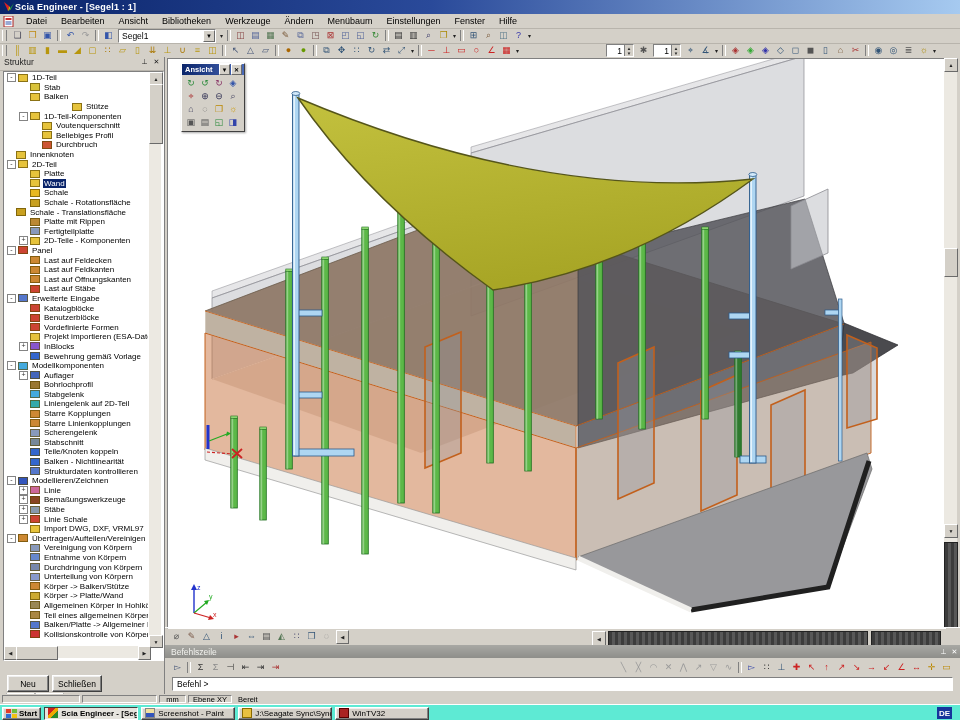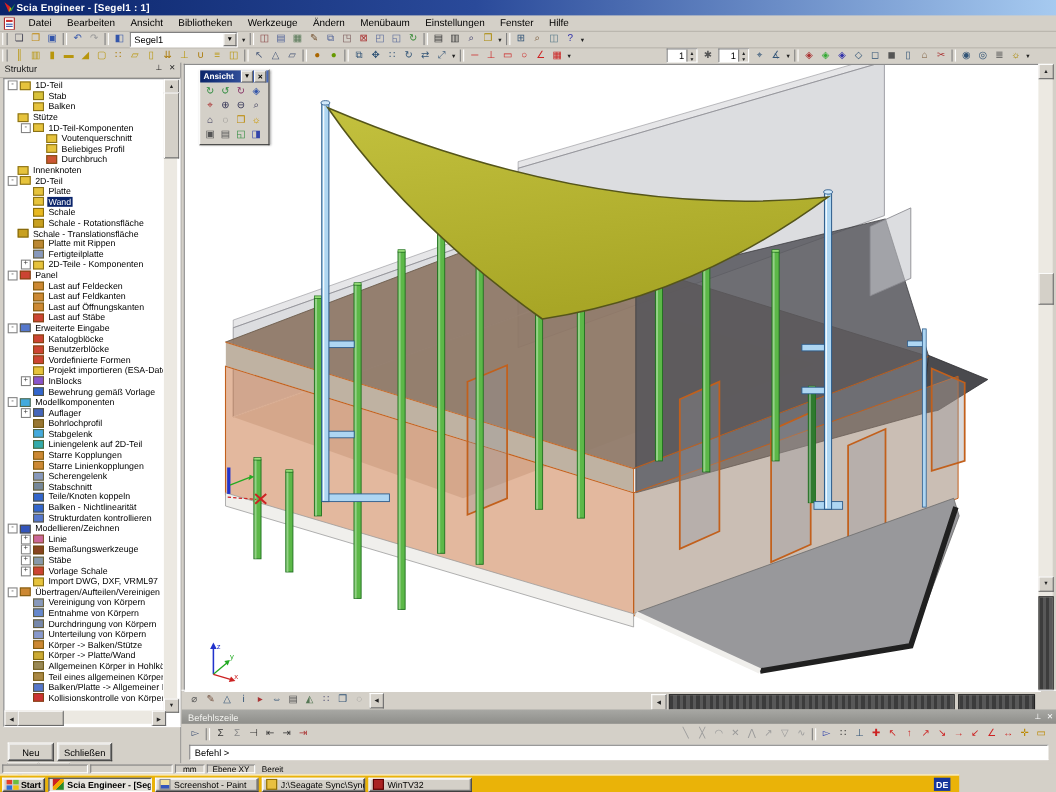--- a/index.html
+++ b/index.html
@@ -77,21 +77,21 @@
   #cmdtitle .pbtn{width:11px;height:10px;display:flex;align-items:center;justify-content:center;color:#fff;font-size:7px;}
   #cmdicons{position:absolute;left:0;top:13px;width:795px;height:19px;display:flex;align-items:center;padding-left:5px;box-sizing:border-box;}
   #snapicons{position:absolute;right:6px;top:13px;height:19px;display:flex;align-items:center;}
   #cmdprompt{position:absolute;left:7px;top:32px;width:781px;height:14px;background:#fff;
     border:1px solid;border-color:#808080 #fff #fff #808080;font-size:8.5px;display:flex;align-items:center;padding-left:4px;box-sizing:border-box;}
   
   #statusbar{position:absolute;left:0;top:694px;width:960px;height:10px;background:#d4d0c8;display:flex;align-items:center;}
   .sseg{height:8px;border:1px solid;border-color:#808080 #fff #fff #808080;margin-left:2px;
         font-size:7.5px;display:flex;align-items:center;padding:0 3px;box-sizing:border-box;}
   
-  #taskbar{position:absolute;left:0;top:704px;width:872px;height:16px;background:#eab308;border-top:1px solid #fff;display:flex;align-items:center;}
+  #taskbar{position:absolute;left:0;top:704px;width:960px;height:16px;background:#5eead4;border-top:1px solid #fff;display:flex;align-items:center;}
   .task{height:13px;margin-left:3px;background:#d4d0c8;border:1px solid;border-color:#fff #404040 #404040 #fff;
         box-shadow:inset -1px -1px 0 #808080, inset 1px 1px 0 #eee;
         display:flex;align-items:center;font-size:8px;padding:0 3px;box-sizing:border-box;overflow:hidden;white-space:nowrap;}
   .task.active{border-color:#404040 #fff #fff #404040;box-shadow:none;background:#e6e4de;font-weight:bold;}
   .ticon{width:10px;height:10px;margin-right:3px;flex:0 0 auto;}
   .ic-scia{background:linear-gradient(135deg,#cc2222 35%,#f0a800 35% 62%,#2a8a2a 62%);}
   .ic-paint{background:linear-gradient(180deg,#f0e0a0 55%,#3355bb 55%);border:1px solid #888;box-sizing:border-box;}
   .ic-folder{background:#e8c040;border:1px solid #8a6a00;box-sizing:border-box;}
   .ic-wintv{background:#aa2222;border:1px solid #550000;box-sizing:border-box;}
   #tray-lang{margin-left:auto;margin-right:8px;width:15px;height:12px;background:#16369c;color:#fff;
@@ -425,21 +425,21 @@
           <div class="trow" style="padding-left: 14px;">
             <span class="tspc"></span>
             <span class="tico" style="background: rgb(216, 194, 58);"></span>
             <span class="tlab">Stab</span>
           </div>
           <div class="trow" style="padding-left: 14px;">
             <span class="tspc"></span>
             <span class="tico" style="background: rgb(230, 195, 60);"></span>
             <span class="tlab">Balken</span>
           </div>
-          <div class="trow" style="">
+          <div class="trow" style="padding-left: 14px; margin-left: 42px;">
             <span class="tspc"></span>
             <span class="tico" style="background: rgb(230, 195, 60);"></span>
             <span class="tlab">Stütze</span>
           </div>
           <div class="trow" style="padding-left: 14px;">
             <span class="texp">-</span>
             <span class="tico" style="background: rgb(230, 195, 60);"></span>
             <span class="tlab">1D-Teil-Komponenten</span>
           </div>
           <div class="trow" style="padding-left: 26px;">
@@ -643,21 +643,21 @@
             <span class="tlab">Bemaßungswerkzeuge</span>
           </div>
           <div class="trow" style="padding-left: 14px;">
             <span class="texp">+</span>
             <span class="tico" style="background: rgb(136, 153, 170);"></span>
             <span class="tlab">Stäbe</span>
           </div>
           <div class="trow" style="padding-left: 14px;">
             <span class="texp">+</span>
             <span class="tico" style="background: rgb(204, 68, 51);"></span>
-            <span class="tlab">Vorlage Schale</span>
+            <span class="tlab">Linie Schale</span>
           </div>
           <div class="trow" style="padding-left: 14px;">
             <span class="tspc"></span>
             <span class="tico" style="background: rgb(230, 195, 60);"></span>
             <span class="tlab">Import DWG, DXF, VRML97</span>
           </div>
           <div class="trow" style="padding-left: 2px;">
             <span class="texp">-</span>
             <span class="tico" style="background: rgb(204, 136, 51);"></span>
             <span class="tlab">Übertragen/Aufteilen/Vereinigen</span>

